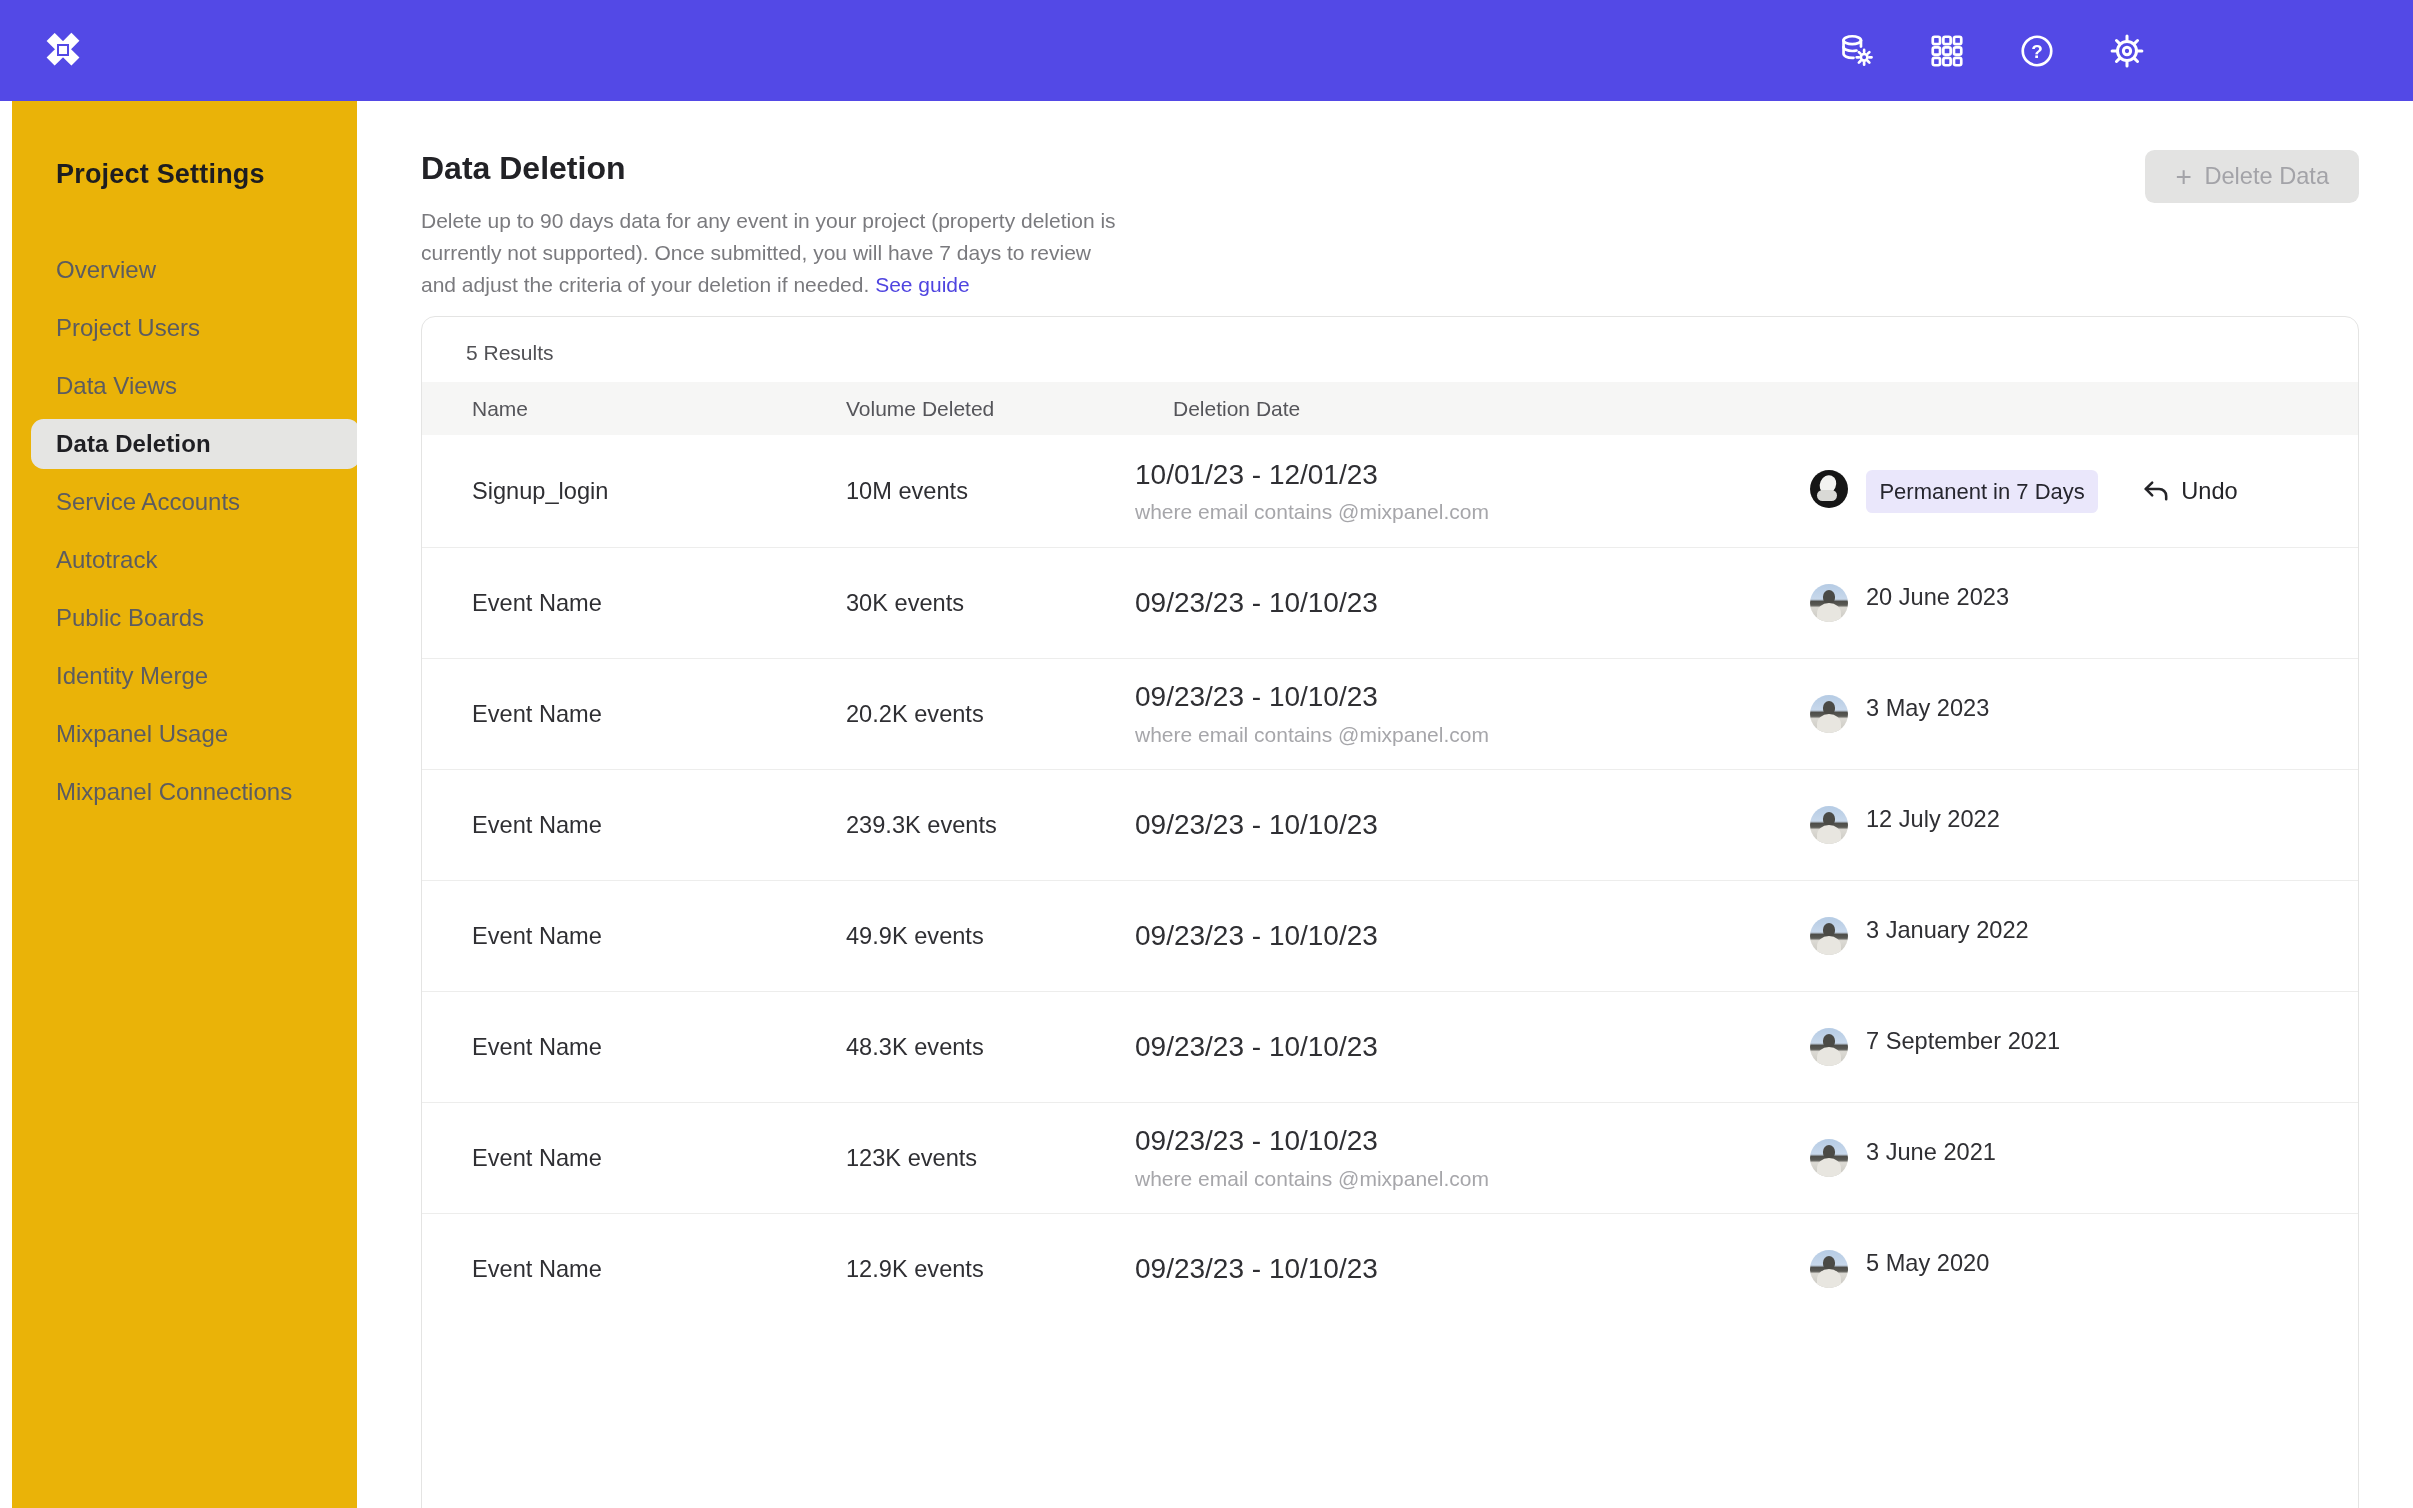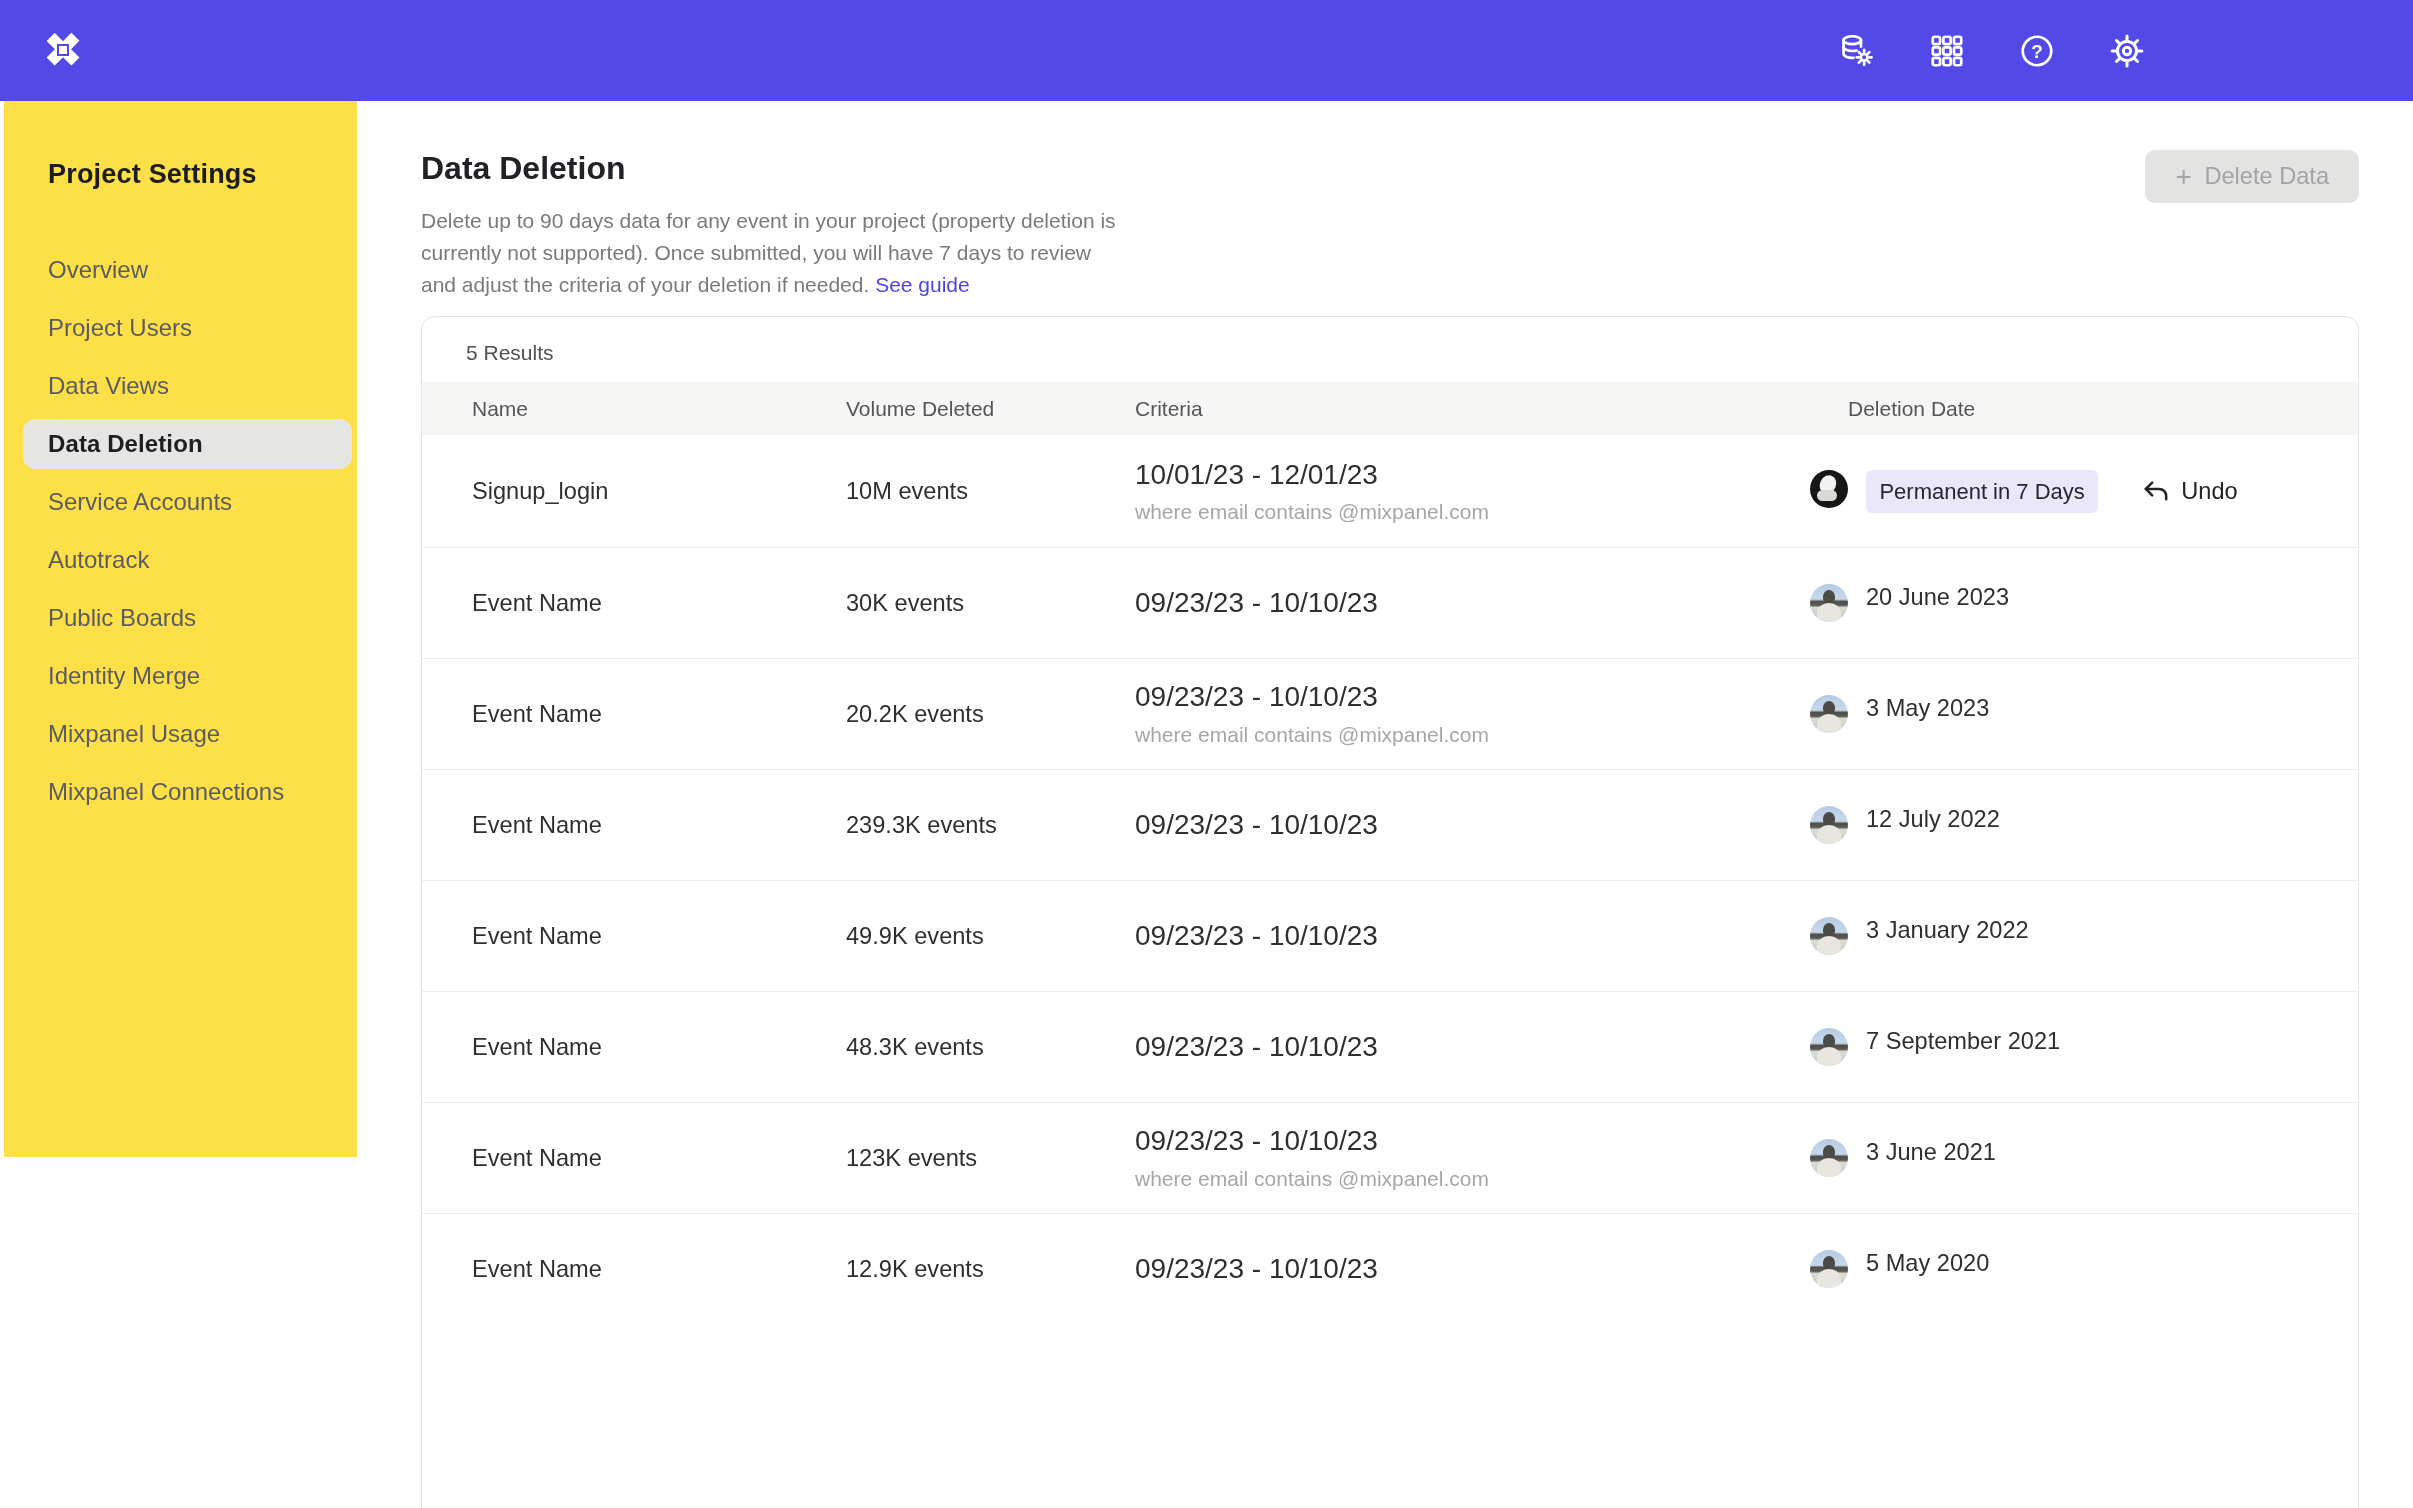--- a/index.html
+++ b/index.html
@@ -11,21 +11,21 @@
   .logo { position:absolute; left:41px; top:28px; width:44px; height:44px; display:flex;
           align-items:center; justify-content:center; cursor:pointer; }
   .logo .x-glyph { color:#ffffff; font-size:46px; font-weight:bold; line-height:44px; }
   .logo .x-core { position:absolute; left:50%; top:50%; width:12.6px; height:12.6px; margin:-6.3px 0 0 -6.3px; background:#5349E6; }
   .logo .x-core::after { content:""; position:absolute; left:2.4px; top:2.4px; width:7.9px; height:7.9px; background:#ffffff; }
   .topbar-icons { position:absolute; left:1838px; top:0; height:101px; display:flex; align-items:center; gap:52px; }
   .tb-icon { width:38px; height:38px; display:flex; align-items:center; justify-content:center; cursor:pointer; }
   .tb-icon svg { width:38px; height:38px; }
 
   
-  .sidebar { position:absolute; left:4px; top:101px; width:357px; height:1056px; background:#fde047; }
+  .sidebar { position:absolute; left:12px; top:101px; width:357px; height:1408px; background:#eab308; }
   .sidebar-title { margin:58px 0 0 44px; font-size:27px; font-weight:bold; color:#1d1d21; letter-spacing:0.2px; }
   .nav { margin-top:51px; list-style:none; }
   .nav li { height:58px; display:flex; align-items:center; padding-left:44px;
             font-size:24px; color:#5c5c60; cursor:pointer; }
   .nav li.active { height:50px; margin:3.9px 9.4px 3.9px 19px; padding-left:25px; background:#E5E5E3;
                    border-radius:12.6px; color:#1f1f23; font-weight:bold; letter-spacing:0.1px; }
 
   
   .main { position:absolute; left:357px; top:101px; right:0; bottom:0; background:#ffffff; }
   .page-title { position:absolute; left:64px; top:49px; font-size:32px; font-weight:bold; color:#222226; }
@@ -164,21 +164,20 @@
   <button class="delete-btn" aria-disabled="true">
     <span class="plus">+</span>
     <span>Delete Data</span>
   </button>
 
   <div class="card">
     <div class="results-label">5 Results</div>
     <div class="thead">
       <span class="th1">Name</span>
       <span class="th2">Volume Deleted</span>
-      <span class="th3">Criteria</span>
       <span class="th4">Deletion Date</span>
     </div>
     <div class="tbody">
         <div class="trow">
     <span class="td-name">Signup_login</span>
     <span class="td-volume">10M events</span>
     <span class="td-criteria">
       <span class="criteria-main">10/01/23 - 12/01/23</span>
       <span class="criteria-sub">where email contains @mixpanel.com</span>
     </span>

